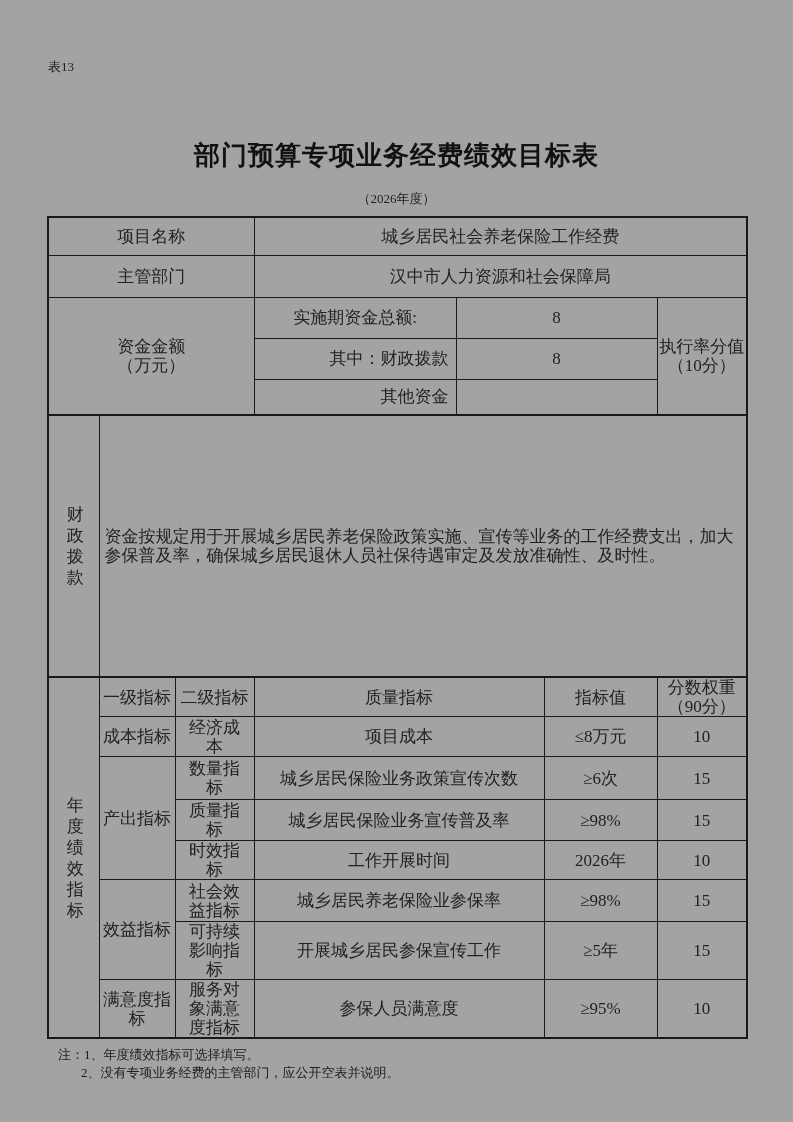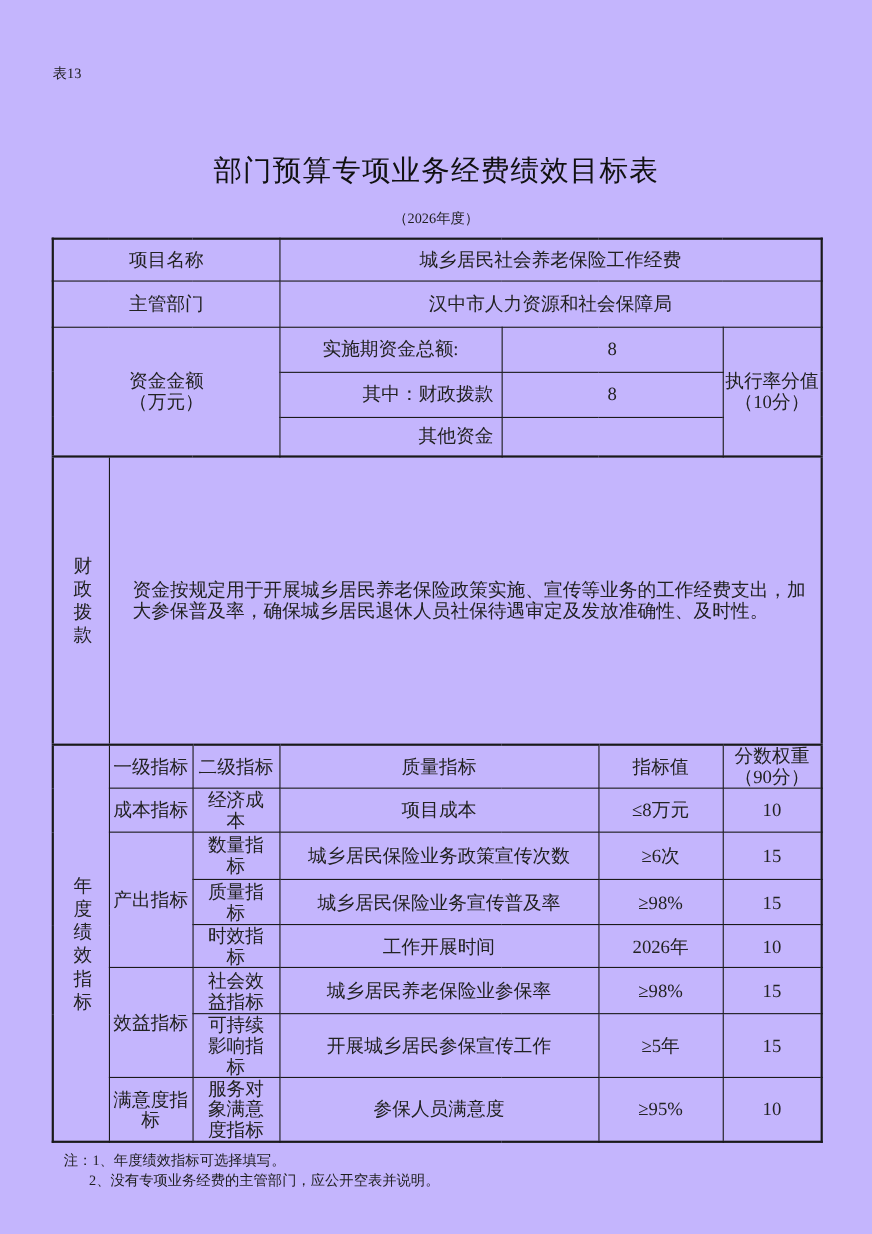--- a/index.html
+++ b/index.html
@@ -1,46 +1,46 @@
 <!DOCTYPE html>
 <html><head>
 <meta charset="utf-8">
 <style>
   * { margin:0; padding:0; box-sizing:border-box; }
   html,body { background:#ffffff; }
   .page {
-    position:relative; width:793px; height:1122px; background:#c4b5fd;
+    position:relative; width:793px; height:1122px; background:#a3a3a3;
     font-family:"Liberation Serif","DejaVu Serif",serif;
     color:#1d1d1d; overflow:hidden;
   }
   .tag { position:absolute; left:48px; top:58px; font-size:13px; }
   .title {
     position:absolute; left:47px; top:138px; width:699px; text-align:center;
     font-family:"Liberation Sans","DejaVu Sans",sans-serif;
-    font-weight:normal; font-size:26px; letter-spacing:1px; color:#111;
+    font-weight:bold; font-size:26px; letter-spacing:1px; color:#111;
   }
   .subtitle { position:absolute; left:47px; top:190px; width:699px; text-align:center; font-size:13px; }
   table.main {
     position:absolute; left:47px; top:216px; width:699px;
     border-collapse:collapse; table-layout:fixed; font-size:17px; color:#222;
     border:2px solid #1a1a1a;
   }
   td {
     border:1px solid #1a1a1a; text-align:center; vertical-align:middle;
     padding:0; line-height:19px; overflow:hidden;
   }
   td.thick-top { border-top-width:2px; }
   td.right-lbl { text-align:right; padding-right:7px; }
   td.pad { padding:0 6px; }
   .ml { white-space:pre-line; line-height:19px; }
   .vert {
     width:14px; margin:0 auto; word-break:break-all;
     line-height:21px; text-align:center;
   }
-  td.goal-text-cell { text-align:left; padding:0 10px 0 21px; }
+  td.goal-text-cell { text-align:left; padding:0 10px 0 5px; }
   .notes { position:absolute; left:47px; top:1046px; font-size:13px; line-height:18px; color:#1d1d1d; }
   .notes .n1 { padding-left:11px; }
   .notes .n2 { padding-left:34px; }
 </style>
 </head>
 <body>
 
 <div class="page">
 
   <div class="tag">表13</div>

